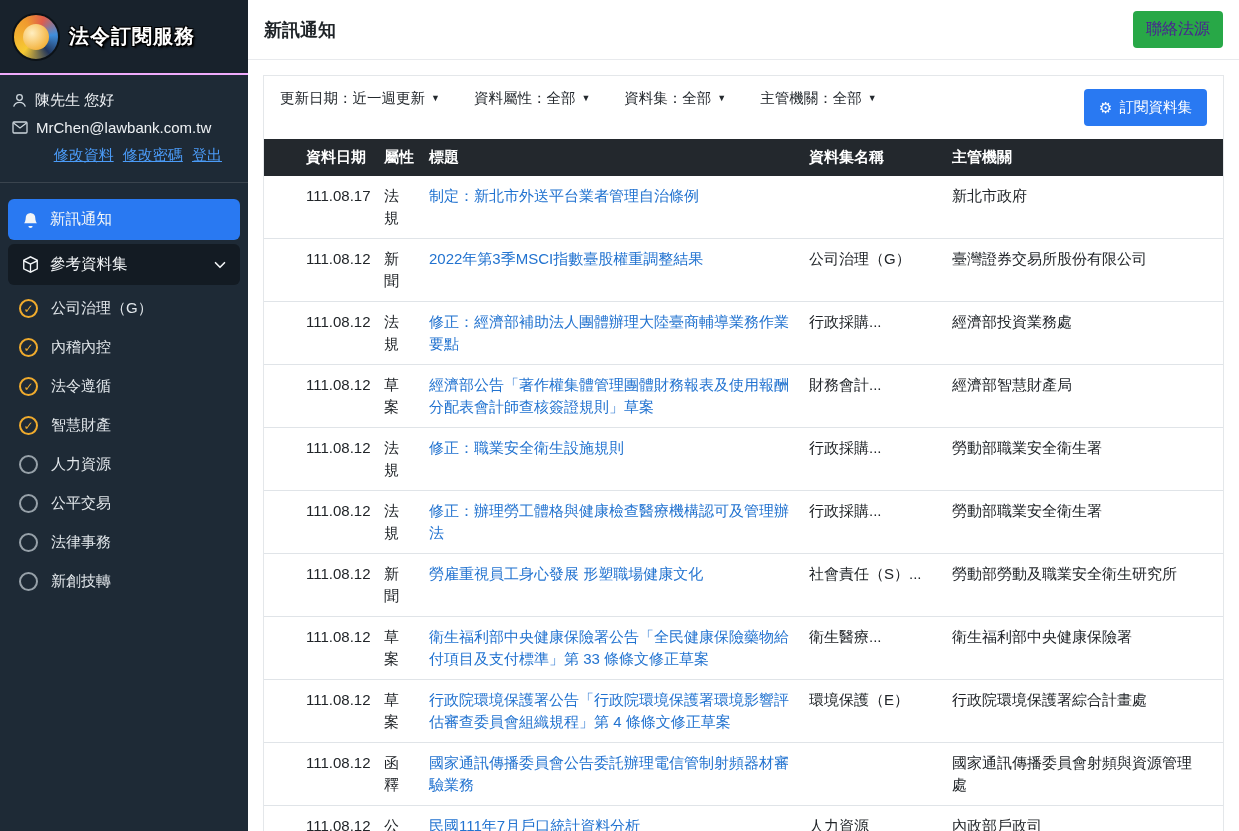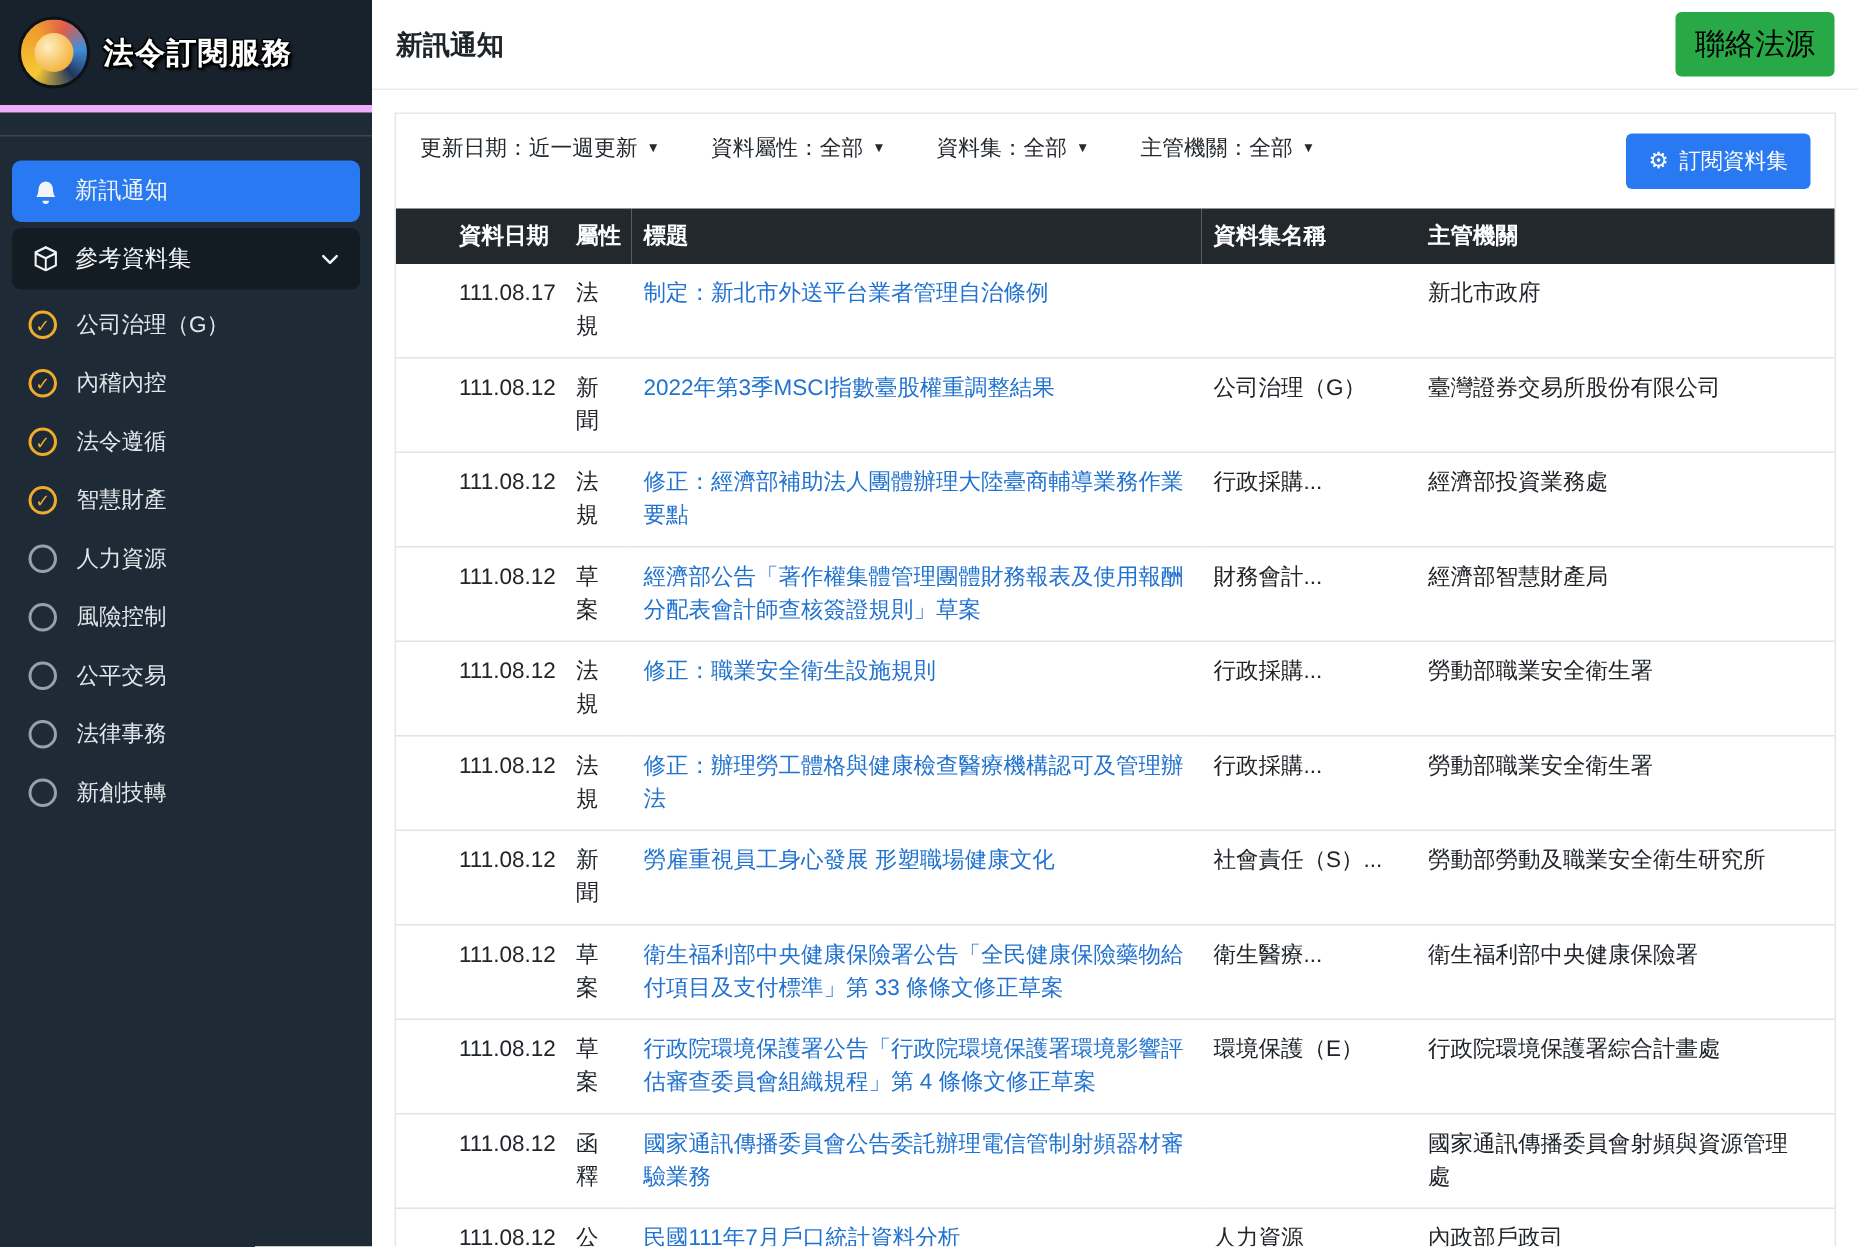--- a/index.html
+++ b/index.html
@@ -1,21 +1,21 @@
 <!DOCTYPE html>
 <html lang="zh-Hant" style="--accent: #2979f2; --green: #28a847; --yellow: #f0ab2d; --link: #2273d0; --sidebar: #1e2a36; --sidebar-dark: #18222c; --menu-dark: #131b23; --table-head: #23282d;"><head>
 <meta charset="utf-8">
 <style>
   *{box-sizing:border-box;margin:0;padding:0}
   html,body{width:1239px;height:831px;overflow:hidden}
   body{font-family:"Liberation Sans","DejaVu Sans",sans-serif;display:flex;background:#fff;color:#212529}
 
   
   .sidebar{width:248px;min-width:248px;height:100%;background:var(--sidebar,#1e2a36);color:#e6eaee;display:flex;flex-direction:column;overflow:hidden}
-  .logo-area{height:75px;min-height:75px;display:flex;align-items:center;gap:9px;padding:0 12px;background:var(--sidebar-dark,#18222c);cursor:pointer;border-bottom:5px solid #f0abfc}
+  .logo-area{height:75px;min-height:75px;display:flex;align-items:center;gap:9px;padding:0 12px;background:var(--sidebar-dark,#18222c);cursor:pointer;border-bottom:2px solid #f0abfc}
   .logo-circle{width:48px;height:48px;border-radius:50%;flex:none;border:2px solid #0c1217;
     background:conic-gradient(from 220deg,#f6c933,#ef9a2e 30%,#e05d4b 45%,#3f8edc 62%,#22365c 78%,#f6c933);position:relative}
   .logo-circle::after{content:"";position:absolute;inset:9px;border-radius:50%;
     background:radial-gradient(circle at 35% 35%,#ffeec0,#f3b23c 75%)}
   .logo-text{font-size:20px;font-weight:bold;color:#fff;letter-spacing:1px;
     text-shadow:-1px -1px 0 #000,1px -1px 0 #000,-1px 1px 0 #000,1px 1px 0 #000,2px 2px 2px #000;white-space:nowrap}
 
   .user-block{padding:16px 12px 2px;font-size:15px}
   .user-line{display:flex;align-items:center;gap:8px;margin-bottom:9px;color:#eef1f4;white-space:nowrap}
   .user-line svg{flex:none;color:#cdd6dd}
@@ -34,22 +34,22 @@
   .ds-item{display:flex;align-items:center;gap:13px;padding:10px 16px 10px 19px;font-size:15px;color:#e2e7eb;cursor:pointer;white-space:nowrap}
   .ds-check{width:19px;height:19px;border-radius:50%;border:2px solid #97a1a9;display:flex;align-items:center;justify-content:center;
     font-size:12px;font-weight:bold;color:transparent;flex:none;line-height:1}
   .ds-check.on{border-color:var(--yellow,#f0ab2d);color:var(--yellow,#f0ab2d)}
 
   
   .main{flex:1;display:flex;flex-direction:column;height:100%;overflow:hidden;background:#fff}
   .topbar{height:60px;min-height:60px;display:flex;align-items:center;justify-content:space-between;
     padding:0 16px;background:#fff;border-bottom:1px solid #e8eaed}
   .page-title{font-size:18px;font-weight:bold;color:#1f2428}
-  .btn-green{background:var(--green,#28a847);color:#000000;border:none;border-radius:4px;padding:8px 13px;
-    font-size:20px;cursor:pointer;font-family:inherit;white-space:nowrap}
+  .btn-green{background:var(--green,#28a847);color:#4c1d95;border:none;border-radius:4px;padding:8px 13px;
+    font-size:16px;cursor:pointer;font-family:inherit;white-space:nowrap}
 
   .content{padding:15px 15px 0;flex:1;overflow:hidden}
   .card{border:1px solid #e4e7ea;background:#fff;min-height:100%}
 
   .filter-bar{display:flex;align-items:flex-start;padding:13px 16px;gap:34px}
   .filter{font-size:14.5px;color:#24292e;cursor:pointer;white-space:nowrap}
   .filter .caret{font-size:9px;margin-left:6px;vertical-align:2px;color:#24292e}
   .btn-blue{margin-left:auto;background:var(--accent,#2979f2);color:#fff;border:none;border-radius:4px;
     padding:9px 15px;font-size:14.5px;display:flex;align-items:center;gap:7px;cursor:pointer;font-family:inherit;white-space:nowrap}
   .btn-blue .gear{font-size:15px;line-height:1}
@@ -63,20 +63,41 @@
 </style>
 </head>
 <body>
 
 <aside class="sidebar">
   <div class="logo-area">
     <span class="logo-circle"></span>
     <span class="logo-text">法令訂閱服務</span>
   </div>
 
+  <div class="user-block">
+    <div class="user-line">
+      <svg width="15" height="15" viewBox="0 0 16 16" fill="none" stroke="currentColor" stroke-width="1.4">
+          <circle cx="8" cy="4.8" r="3"></circle>
+          <path d="M1.8 14.6c.8-3.1 3.1-4.7 6.2-4.7s5.4 1.6 6.2 4.7"></path>
+        </svg>
+      <span>陳先生 您好</span>
+    </div>
+    <div class="user-line">
+      <svg width="16" height="13" viewBox="0 0 16 13" fill="none" stroke="currentColor" stroke-width="1.3">
+          <rect x="1" y="1" width="14" height="11" rx="1"></rect>
+          <path d="M1.5 2l6.5 5 6.5-5"></path>
+        </svg>
+      <span>MrChen@lawbank.com.tw</span>
+    </div>
+    <div class="user-links">
+      <a>修改資料</a>
+      <a>修改密碼</a>
+      <a>登出</a>
+    </div>
+  </div>
 
   <hr class="side-divider">
 
   <nav>
     <div class="menu-item active">
       <svg width="17" height="17" viewBox="0 0 16 16" fill="currentColor">
           <path d="M8 16a2 2 0 0 0 2-2H6a2 2 0 0 0 2 2zM8 1.9l-.8.16A4.5 4.5 0 0 0 3.5 6.5c0 .84-.18 2.1-.52 3.18-.17.55-.39 1.06-.66 1.47-.12.18-.32.45-.32.45h12s-.2-.27-.32-.45c-.27-.41-.49-.92-.66-1.47-.34-1.08-.52-2.34-.52-3.18a4.5 4.5 0 0 0-3.7-4.44L8 1.9z"></path>
         </svg>
       <span>新訊通知</span>
     </div>
@@ -104,24 +125,20 @@
           <span class="ds-check on">✓</span>
           <span>法令遵循</span>
         </div>
         <div class="ds-item">
           <span class="ds-check on">✓</span>
           <span>智慧財產</span>
         </div>
         <div class="ds-item">
           <span class="ds-check "></span>
           <span>人力資源</span>
-        </div>
-        <div class="ds-item">
-          <span class="ds-check "></span>
-          <span>風險控制</span>
         </div>
         <div class="ds-item">
           <span class="ds-check "></span>
           <span>公平交易</span>
         </div>
         <div class="ds-item">
           <span class="ds-check "></span>
           <span>法律事務</span>
         </div>
         <div class="ds-item">

